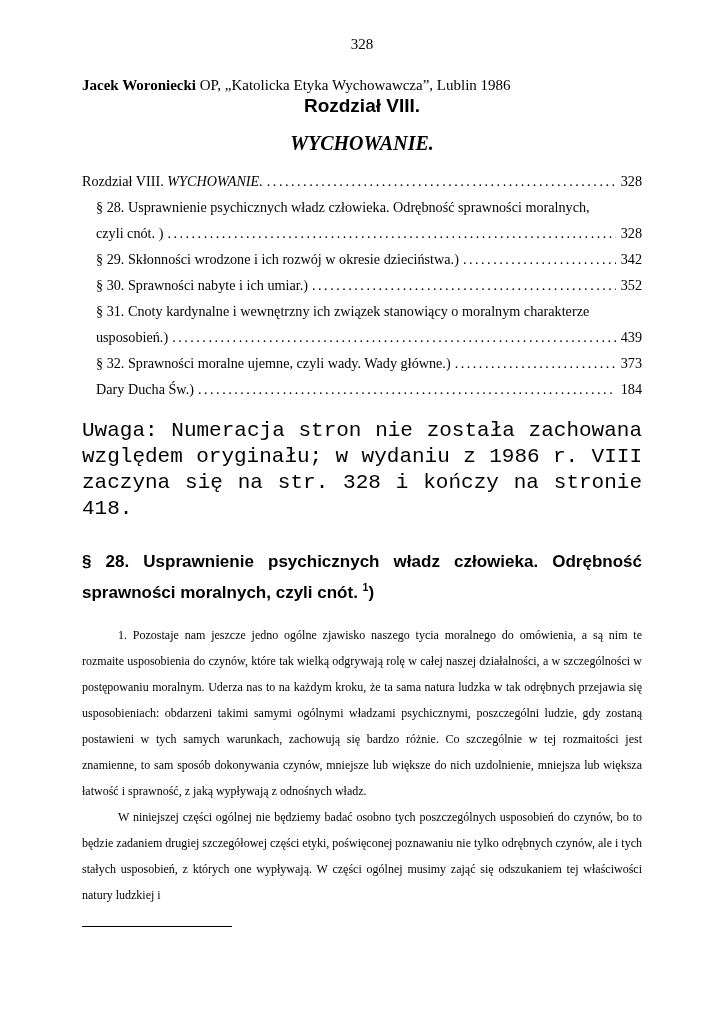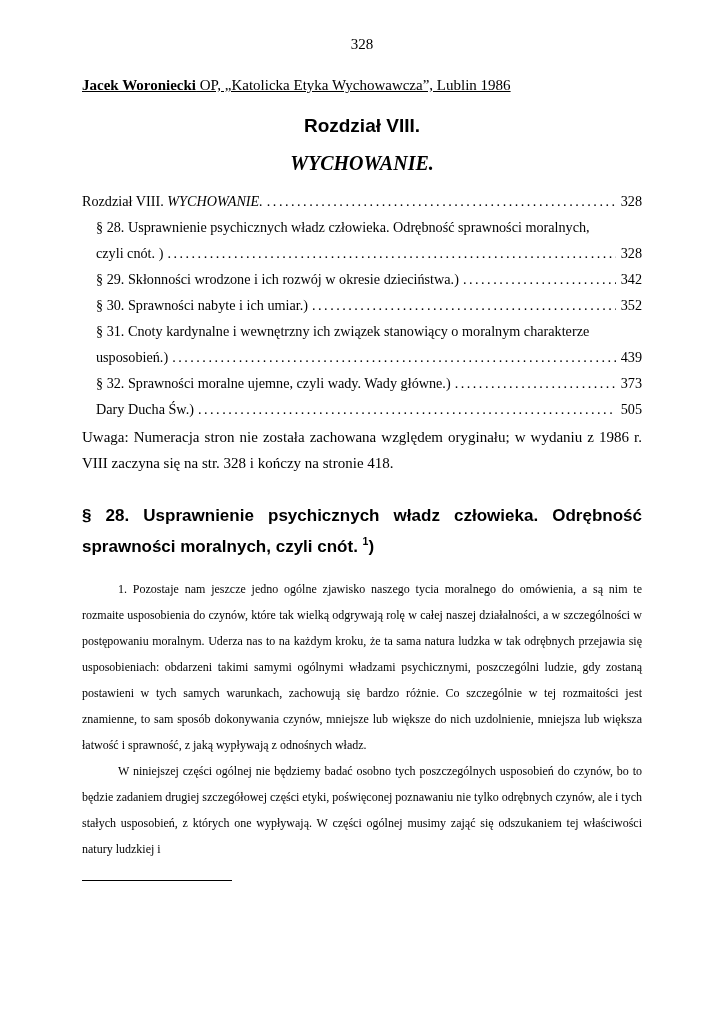--- a/index.html
+++ b/index.html
@@ -16,22 +16,20 @@
     font-size: 15px;
     overflow: hidden;
   }
   .page-number {
     text-align: center;
     font-size: 15px;
     margin-bottom: 24px;
   }
   .doc-header {
     font-size: 15px;
-    margin-bottom: 20px;
-    text-decoration: underline;
   }
   .doc-header b { font-weight: bold; }
   .chapter-title {
     text-align: center;
     font-family: "Liberation Sans", sans-serif;
     font-weight: bold;
     font-size: 19px;
     line-height: 24px;
     margin-bottom: 12px;
   }
@@ -55,24 +53,25 @@
     overflow: hidden;
     white-space: nowrap;
     margin: 0 3px 0 4px;
   }
   .leader::after {
     content: "........................................................................................................................................................................................................";
     letter-spacing: 2.5px;
   }
   .toc-page { margin-left: 2px; }
   .note {
-    margin-top: 2px;
+    margin-top: 16px;
     text-align: justify;
     line-height: 26px;
-    font-size: 15px;
+    font-size: 21px;
+    font-family: Liberation Mono, monospace;
   }
   .section-heading {
     font-family: "Liberation Sans", sans-serif;
     font-weight: bold;
     font-size: 17px;
     line-height: 31px;
     text-align: justify;
     margin-top: 24px;
     margin-bottom: 14px;
   }
@@ -159,21 +158,21 @@
         <span class="toc-text">§ 32. Sprawności moralne ujemne, czyli wady. Wady główne.)</span>
         <span class="leader"></span>
         <span class="toc-page">373</span>
       </div>
     </div>
 
     <div class="toc-entry indent">
       <div class="toc-row">
         <span class="toc-text">Dary Ducha Św.)</span>
         <span class="leader"></span>
-        <span class="toc-page">505</span>
+        <span class="toc-page">184</span>
       </div>
     </div>
 
     <p class="note">Uwaga: Numeracja stron nie została zachowana względem oryginału; w wydaniu z 1986 r. VIII zaczyna się na str. 328 i kończy na stronie 418.</p>
   </div>
 
   <h3 class="section-heading"><span>§ 28. Usprawnienie psychicznych władz człowieka. Odrębność sprawności moralnych, czyli cnót. </span><sup>1</sup><span>)</span></h3>
 
   <p class="body-para">1. Pozostaje nam jeszcze jedno ogólne zjawisko naszego tycia moralnego do omówienia, a są nim te rozmaite usposobienia do czynów, które tak wielką odgrywają rolę w całej naszej działalności, a w szczególności w postępowaniu moralnym. Uderza nas to na każdym kroku, że ta sama natura ludzka w tak odrębnych przejawia się usposobieniach: obdarzeni takimi samymi ogólnymi władzami psychicznymi, poszczególni ludzie, gdy zostaną postawieni w tych samych warunkach, zachowują się bardzo różnie. Co szczególnie w tej rozmaitości jest znamienne, to sam sposób dokonywania czynów, mniejsze lub większe do nich uzdolnienie, mniejsza lub większa łatwość i sprawność, z jaką wypływają z odnośnych władz.</p>
   <p class="body-para">W niniejszej części ogólnej nie będziemy badać osobno tych poszczególnych usposobień do czynów, bo to będzie zadaniem drugiej szczegółowej części etyki, poświęconej poznawaniu nie tylko odrębnych czynów, ale i tych stałych usposobień, z których one wypływają. W części ogólnej musimy zająć się odszukaniem tej właściwości natury ludzkiej i</p>

